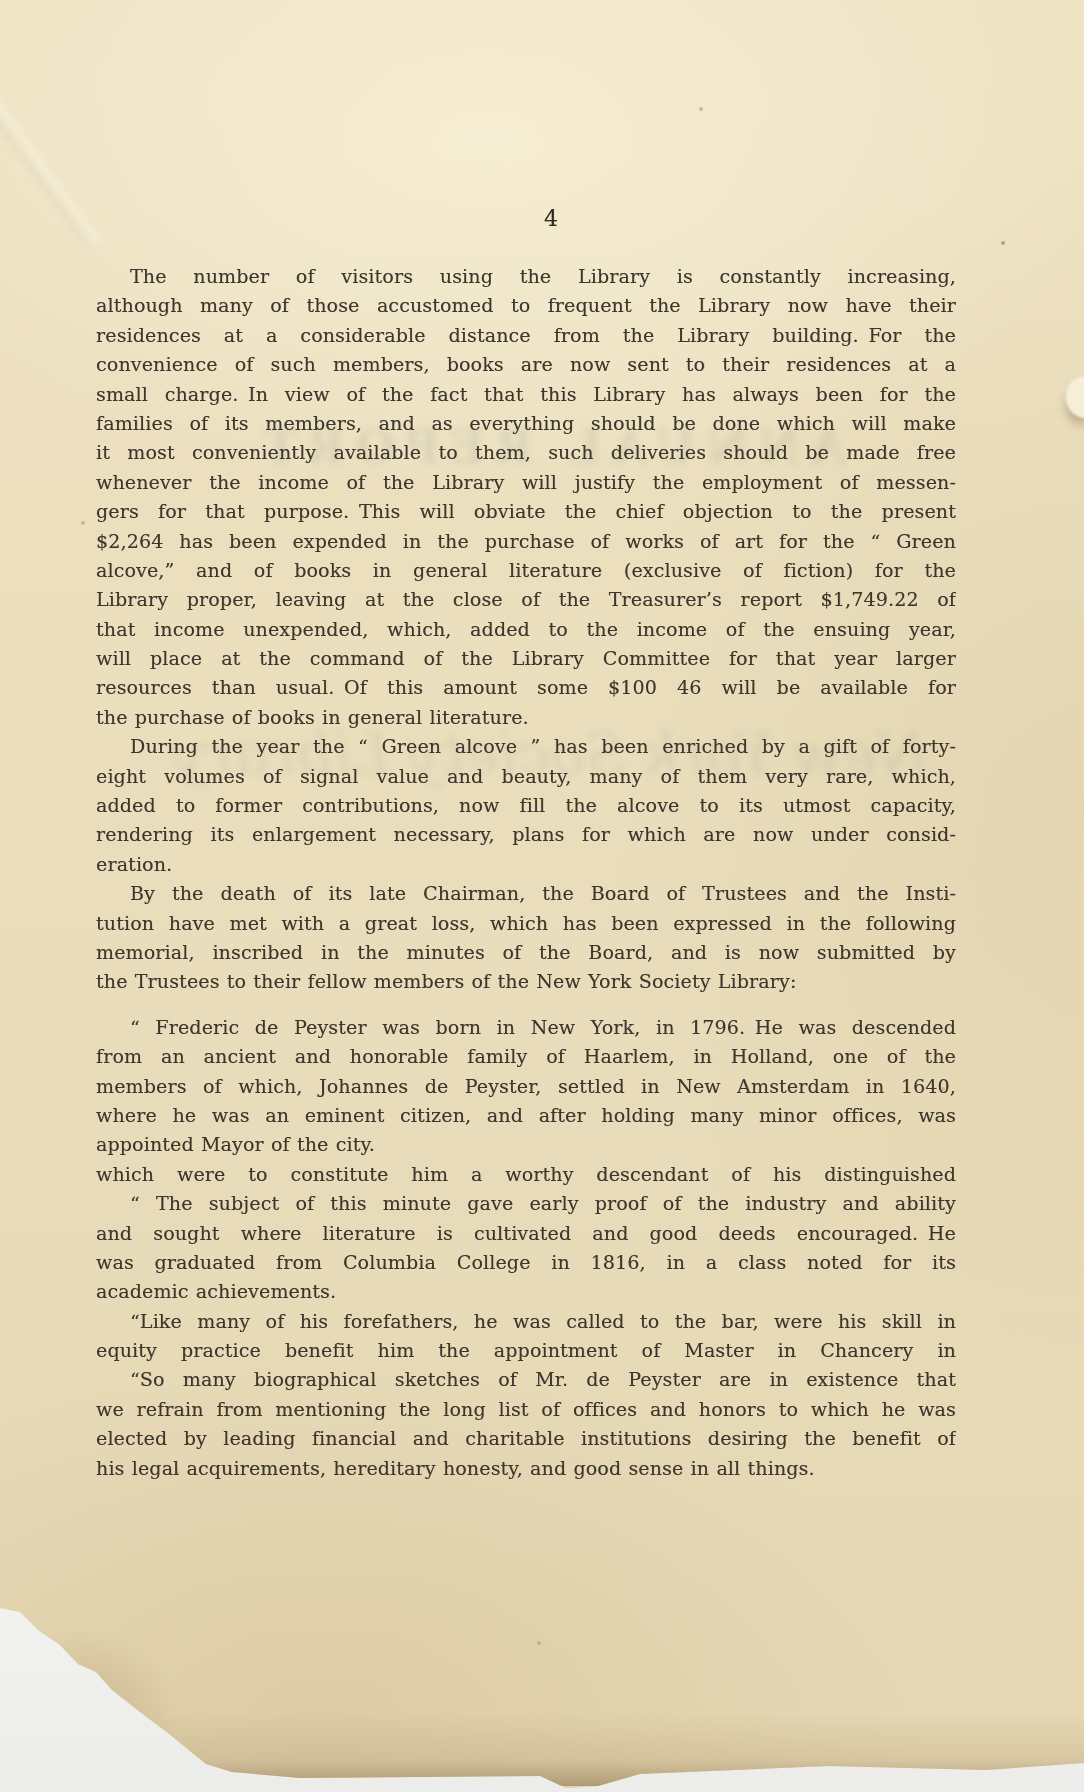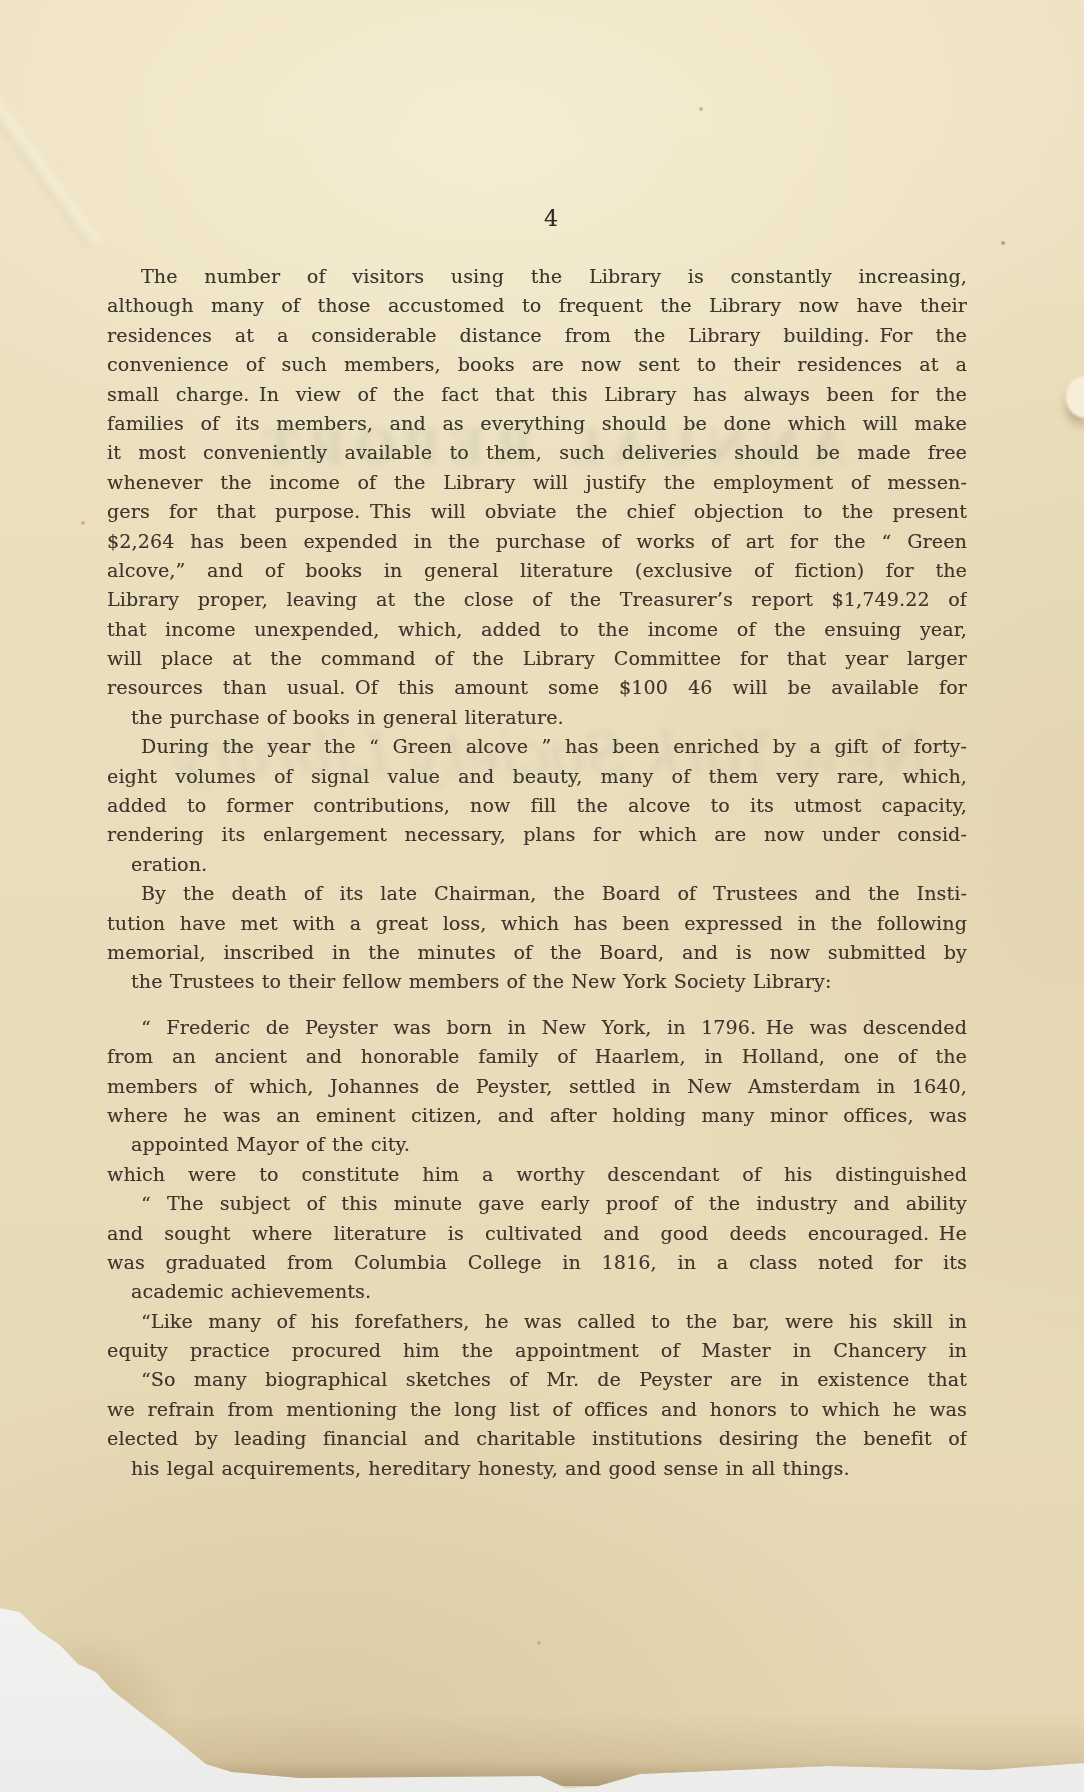--- a/index.html
+++ b/index.html
@@ -91,38 +91,38 @@
     position: absolute;
     top: 206px; left: 107px; width: 860px;
     text-align: center;
     font-size: 22px;
     color: #2f2a22;
     transform: translateX(14px);
     text-shadow: 0.3px 0.3px 0.6px rgba(47,42,34,0.5);
   }
   .text-block {
     position: absolute;
-    top: 262px; left: 107px; width: 860px;
+    top: 262px; left: 96px; width: 860px;
     font-size: 19px;
     line-height: 29.4px;
     color: #3c362c;
     letter-spacing: 0.15px;
     word-spacing: 1px;
     text-shadow: 0.3px 0.3px 0.6px rgba(60,52,43,0.38);
   }
   .paragraph { margin: 0; }
   .paragraph.gap-before { margin-top: 16px; }
   .line {
     height: 29.4px;
     overflow: hidden;
     text-align: justify;
     text-align-last: justify;
   }
   .line.first { padding-left: 34px; }
-  .line.last { text-align-last: left; margin-left: 24px; }
+  .line.last { text-align-last: left; }
 </style>
 </head>
 <body>
 
 <div class="stage">
   <div class="paper">
     <div class="crease-topleft"></div>
     <div class="edge-chip"></div>
     <div class="tear-shade"></div>
     <div class="bottom-shade"></div>
@@ -174,21 +174,21 @@
         </div>
         <div class="paragraph">
           <div class="line">which were to constitute him a worthy descendant of his distinguished</div>
           <div class="line first">“ The subject of this minute gave early proof of the industry and ability</div>
           <div class="line">and sought where literature is cultivated and good deeds encouraged. He</div>
           <div class="line">was graduated from Columbia College in 1816, in a class noted for its</div>
           <div class="line last">academic achievements.</div>
         </div>
         <div class="paragraph">
           <div class="line first">“Like many of his forefathers, he was called to the bar, were his skill in</div>
-          <div class="line">equity practice procured him the appointment of Master in Chancery in</div>
+          <div class="line">equity practice benefit him the appointment of Master in Chancery in</div>
         </div>
         <div class="paragraph">
           <div class="line first">“So many biographical sketches of Mr. de Peyster are in existence that</div>
           <div class="line">we refrain from mentioning the long list of offices and honors to which he was</div>
           <div class="line">elected by leading financial and charitable institutions desiring the benefit of</div>
           <div class="line last">his legal acquirements, hereditary honesty, and good sense in all things.</div>
         </div>
       </div>
   </div>
 </div>

